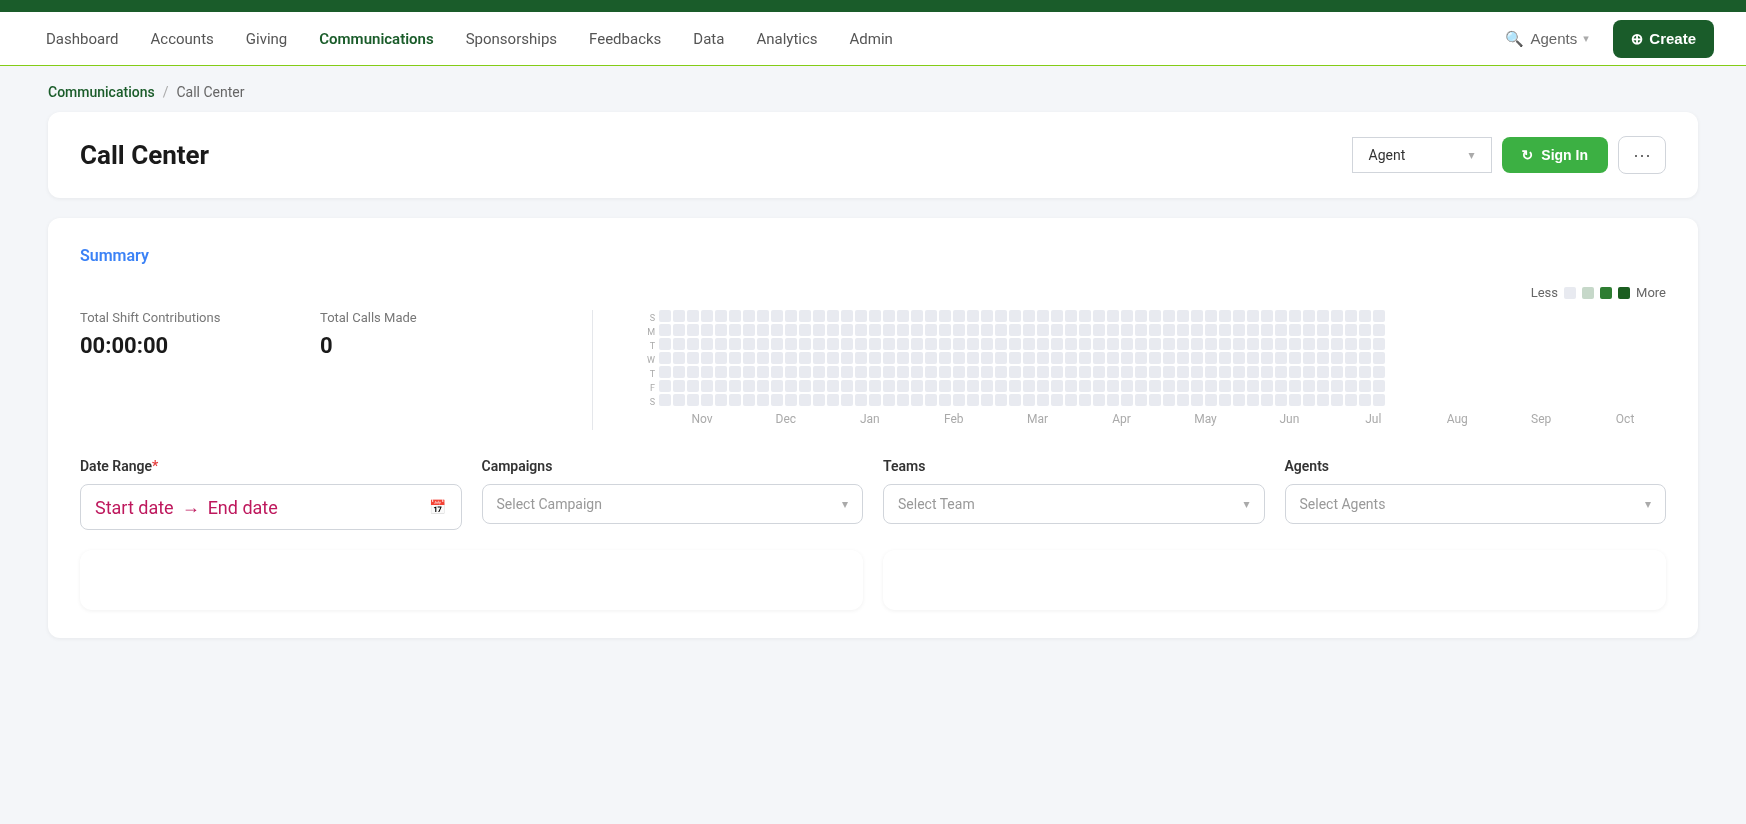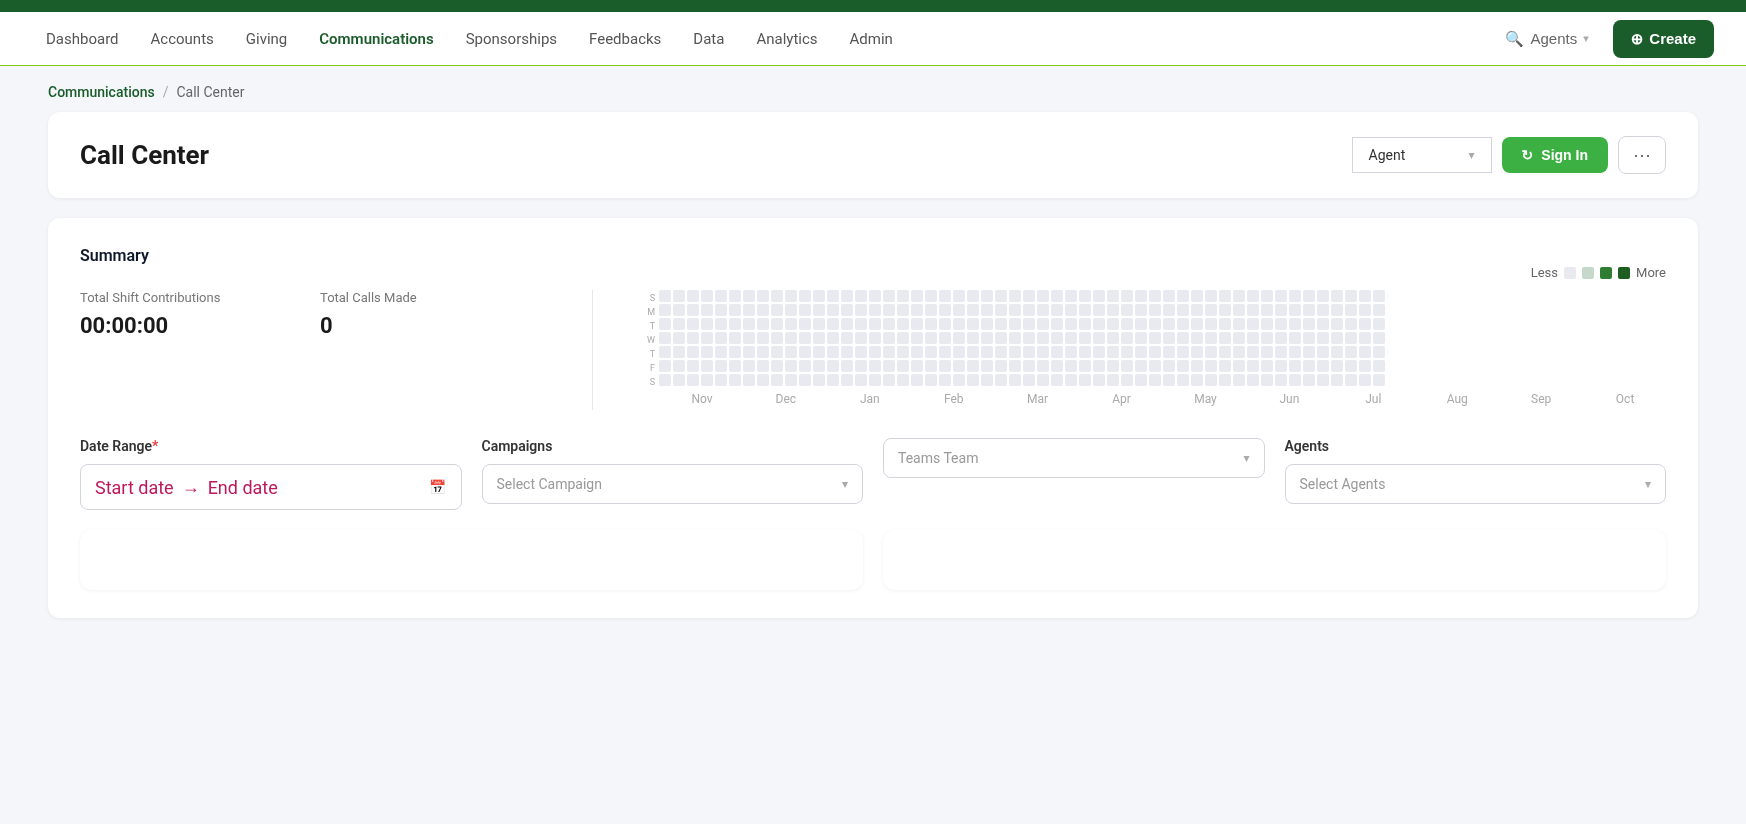--- a/index.html
+++ b/index.html
@@ -151,21 +151,22 @@
     
     .summary-card {
       background: #fff;
       border-radius: 12px;
       padding: 28px 32px;
       box-shadow: 0 1px 4px rgba(0,0,0,0.06);
     }
     .summary-title {
       font-size: 16px;
       font-weight: 600;
-      color: #0f172a;
+      color: #3b82f6;
+      margin-bottom: 20px;
     }
 
     
     .legend {
       display: flex;
       align-items: center;
       gap: 6px;
       font-size: 13px;
       color: #666;
       justify-content: flex-end;
@@ -907,22 +908,23 @@
 
         <div class="filter-group">
           <div class="filter-label">Campaigns</div>
           <div class="filter-input">
             <span>Select Campaign</span>
             <span class="dropdown-icon">▾</span>
           </div>
         </div>
 
         <div class="filter-group">
+          <div class="filter-label">Teams</div>
           <div class="filter-input">
-            <span>Teams Team</span>
+            <span>Select Team</span>
             <span class="dropdown-icon">▾</span>
           </div>
         </div>
 
         <div class="filter-group">
           <div class="filter-label">Agents</div>
           <div class="filter-input">
             <span>Select Agents</span>
             <span class="dropdown-icon">▾</span>
           </div>

